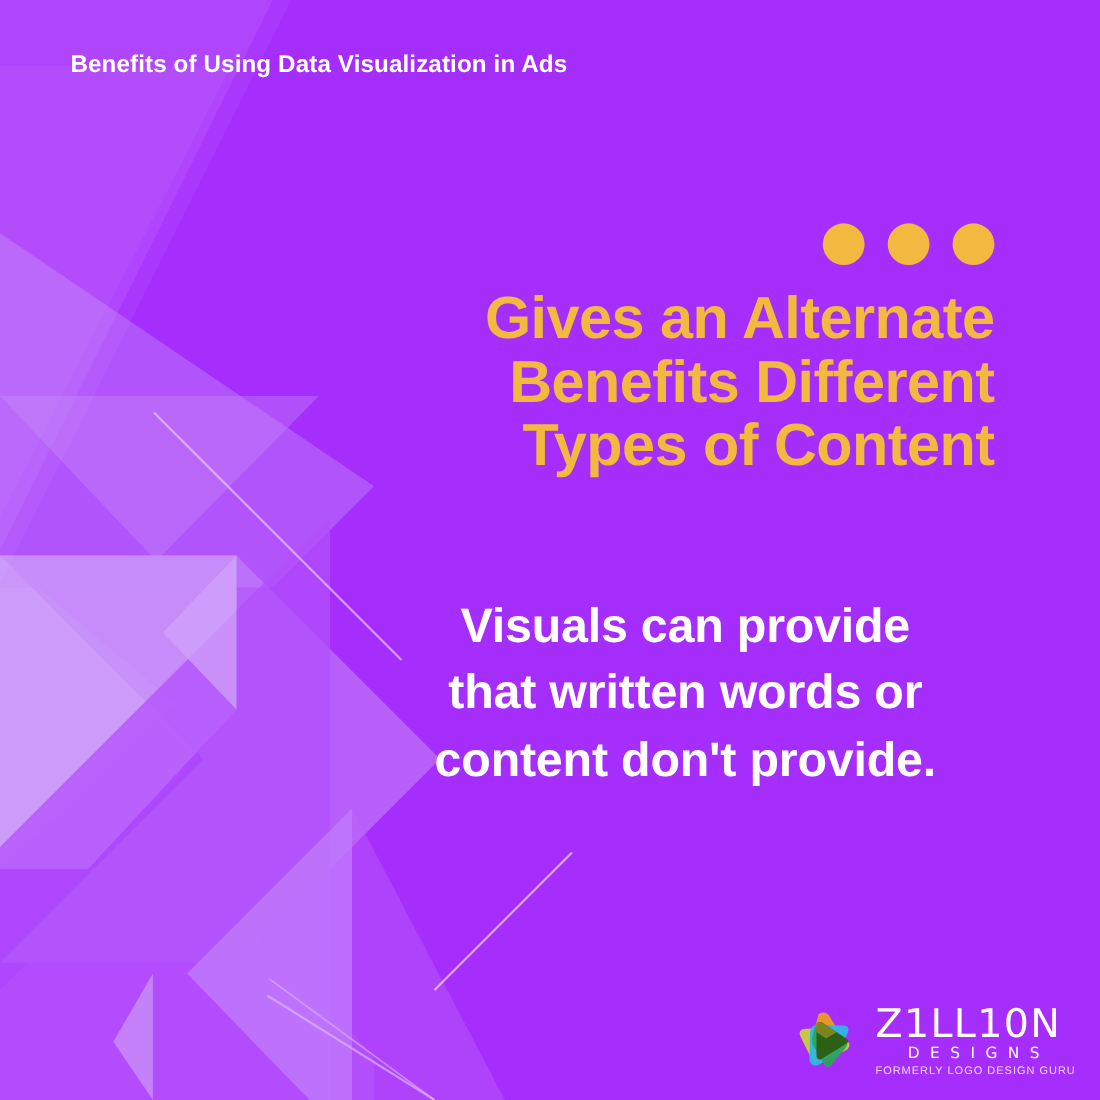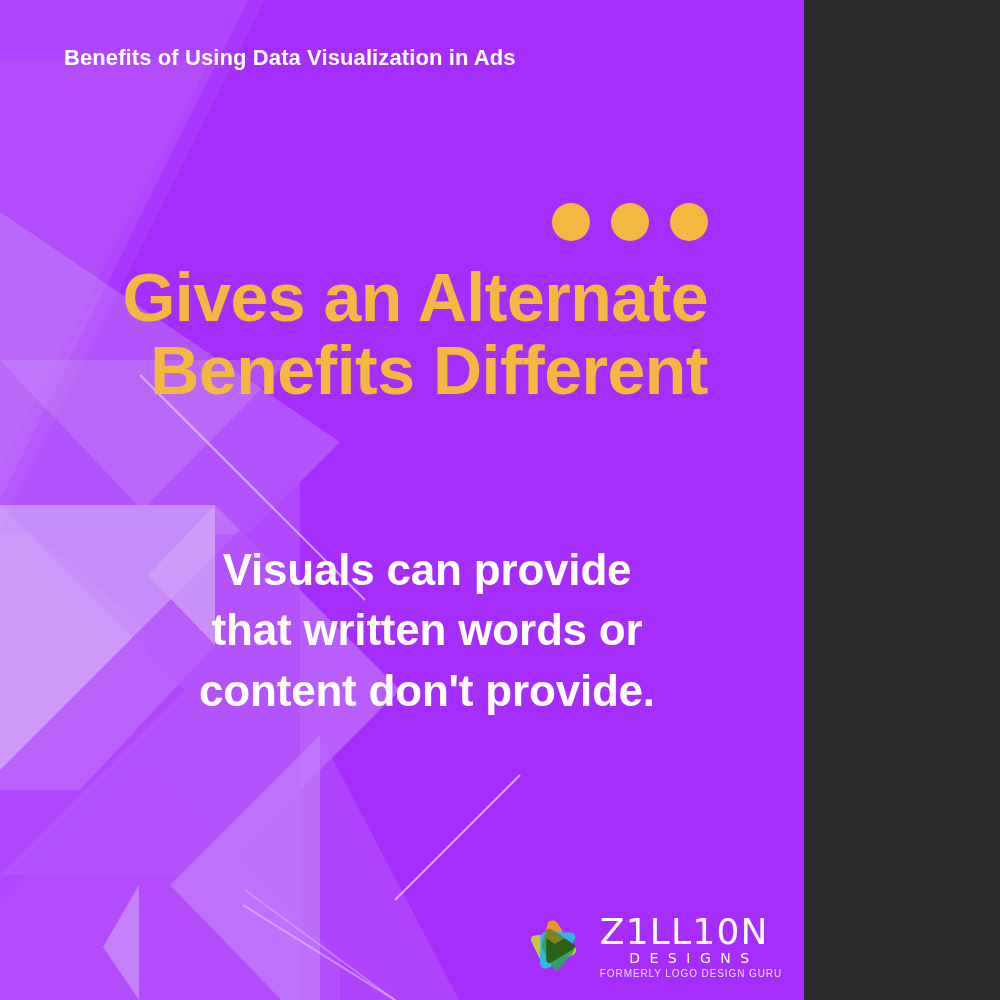--- a/index.html
+++ b/index.html
@@ -2,21 +2,21 @@
 <html><head>
 <meta charset="utf-8">
 <style>
   html, body {
     margin: 0;
     padding: 0;
     background: #2b2b2b;
   }
   #canvas {
     position: relative;
-    width: 804px;
+    width: 1000px;
     height: 1000px;
     overflow: hidden;
     background: #6d28d9;
     font-family: "Liberation Sans", sans-serif;
   }
 
   
   .bg-layer {
     position: absolute;
     inset: 0;
@@ -53,21 +53,21 @@
   }
 
   
   #headline {
     position: absolute;
     right: 96px;
     top: 261px;
     width: 830px;
     text-align: right;
     color: #F2B840;
-    font-size: 68px;
+    font-size: 54px;
     font-weight: bold;
     line-height: 1.07;
     letter-spacing: -0.5px;
   }
   #headline .hl {
     display: block;
     white-space: nowrap;
   }
 
   
@@ -172,20 +172,21 @@
 
   <div id="dots">
     <span class="dot"></span>
     <span class="dot"></span>
     <span class="dot"></span>
   </div>
 
   <div id="headline">
     <span class="hl">Gives an Alternate</span>
     <span class="hl">Benefits Different</span>
+    <span class="hl">Types of Content</span>
   </div>
 
   <div id="body-copy">
     <span class="bl">Visuals can provide</span>
     <span class="bl">that written words or</span>
     <span class="bl">content don't provide.</span>
   </div>
 
   <div id="logo">
     <svg id="logo-mark" viewBox="0 0 64 60" xmlns="http://www.w3.org/2000/svg">

